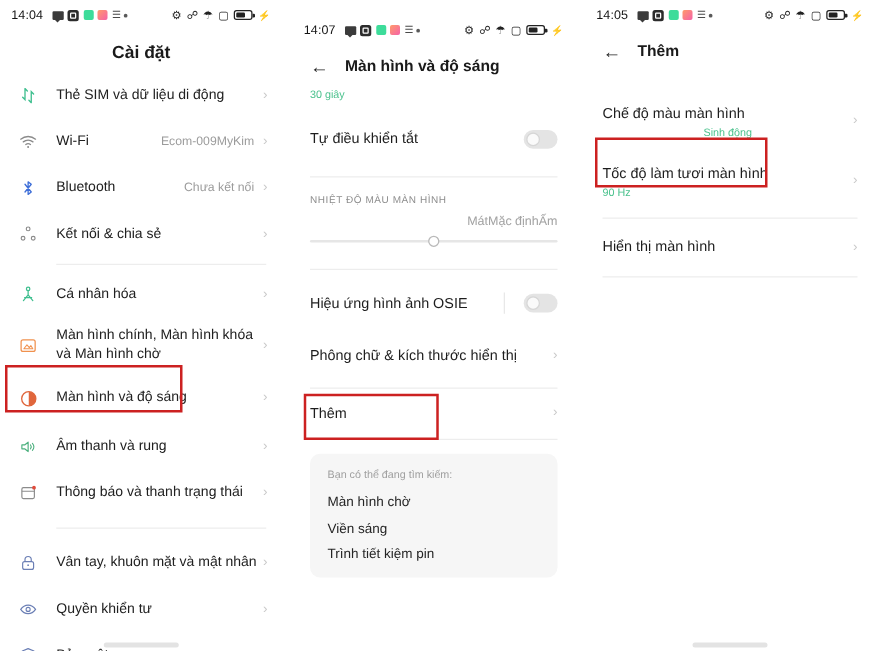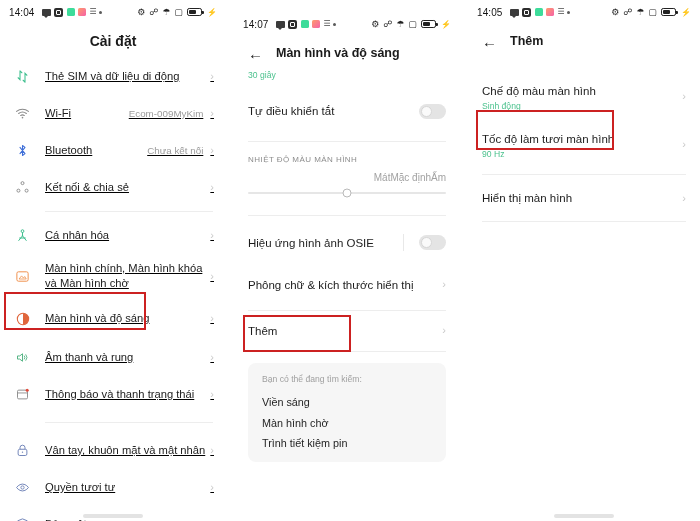--- a/index.html
+++ b/index.html
@@ -49,21 +49,21 @@
   }
   .hdr-back {
     height: 34px; display: flex; align-items: center; padding: 0 14px; gap: 13px;
     font-size: 12.5px; font-weight: bold; color: #1a1a1a;
   }
   .back-arrow { font-size: 15px; color: #202020; line-height: 1; font-weight: normal; }
 
   
   .row {
     display: flex; align-items: center; padding: 0 12px 0 13px;
-    min-height: 37px; position: relative; text-decoration: underline;
+    min-height: 37px; position: relative;
   }
   .row-ico {
     width: 19px; min-width: 19px; height: 19px; margin-right: 13px;
     display: flex; align-items: center; justify-content: center;
   }
   .row-label { font-size: 11.2px; color: #202020; line-height: 1.35; flex: 1; }
   .row-value { font-size: 9.8px; color: #9b9b9b; margin-right: 7px; white-space: nowrap; }
   .chev { font-size: 11px; color: #c9c9c9; line-height: 1; font-weight: 300; }
   .divider { height: 1px; background: #ededed; margin: 5px 13px 5px 45px; }
   .divider-full { height: 1px; background: #ededed; margin: 0 14px; }
@@ -267,21 +267,21 @@
       <span class="chev">›</span>
     </div>
 
     <div class="row">
       <span class="row-ico">
         <svg width="15" height="15" viewBox="0 0 24 24">
             <path d="M2.5 12s3.8-5.5 9.5-5.5S21.5 12 21.5 12 17.7 17.5 12 17.5 2.5 12 2.5 12z" stroke="#6b7fb5" stroke-width="1.5" fill="none"></path>
             <circle cx="12" cy="12" r="2.6" stroke="#6b7fb5" stroke-width="1.4" fill="none"></circle>
           </svg>
       </span>
-      <span class="row-label">Quyền tươi tư</span>
+      <span class="row-label">Quyền khiển tư</span>
       <span class="chev">›</span>
     </div>
 
     <div class="row">
       <span class="row-ico">
         <svg width="15" height="15" viewBox="0 0 24 24">
             <path d="M12 3l7.5 3v6c0 5-3.4 8.2-7.5 9.5C7.9 20.2 4.5 17 4.5 12V6z" stroke="#6b7fb5" stroke-width="1.5" fill="none" stroke-linejoin="round"></path>
             <path d="M12.8 8l-2.6 4.2h2.3L11.3 16l3.1-4.6h-2.2z" fill="#6b7fb5"></path>
           </svg>
       </span>
@@ -369,22 +369,22 @@
 
     <div class="row2" style="min-height:40px;">
       <span class="row2-label row2-text">Thêm</span>
       <span class="chev">›</span>
     </div>
 
     <div class="divider-full"></div>
 
     <div class="sugg">
       <div class="sugg-title">Bạn có thể đang tìm kiếm:</div>
+      <div class="sugg-item">Màn hình chờ</div>
       <div class="sugg-item">Viền sáng</div>
-      <div class="sugg-item">Màn hình chờ</div>
       <div class="sugg-item">Trình tiết kiệm pin</div>
     </div>
 
     <div class="redbox" style="left:9px; top:303px; width:108px; height:37px;"></div>
 
     <div class="home-ind"></div>
   </div>
 
   <div class="gap"></div>
 
@@ -413,21 +413,21 @@
     </div>
 
     <div class="hdr-back">
       <span class="back-arrow">←</span>
       <span>Thêm</span>
     </div>
 
     <div class="row2" style="min-height:48px;margin-top:14px;">
       <span class="row2-text">
         <span class="row2-label">Chế độ màu màn hình</span>
-        <span class="row2-sub" style="display:block;">Sinh động</span>
+        <span class="row2-sub" style="display:block;text-align:center;">Sinh động</span>
       </span>
       <span class="chev">›</span>
     </div>
 
     <div class="row2" style="min-height:48px;">
       <span class="row2-text">
         <span class="row2-label">Tốc độ làm tươi màn hình</span>
         <span class="row2-sub" style="display:block;">90 Hz</span>
       </span>
       <span class="chev">›</span>

